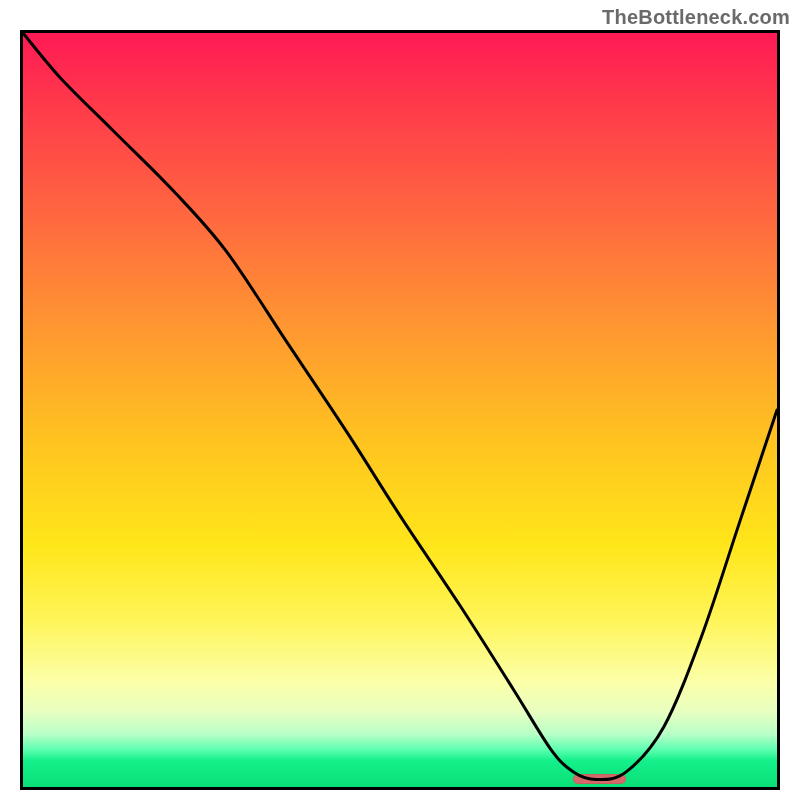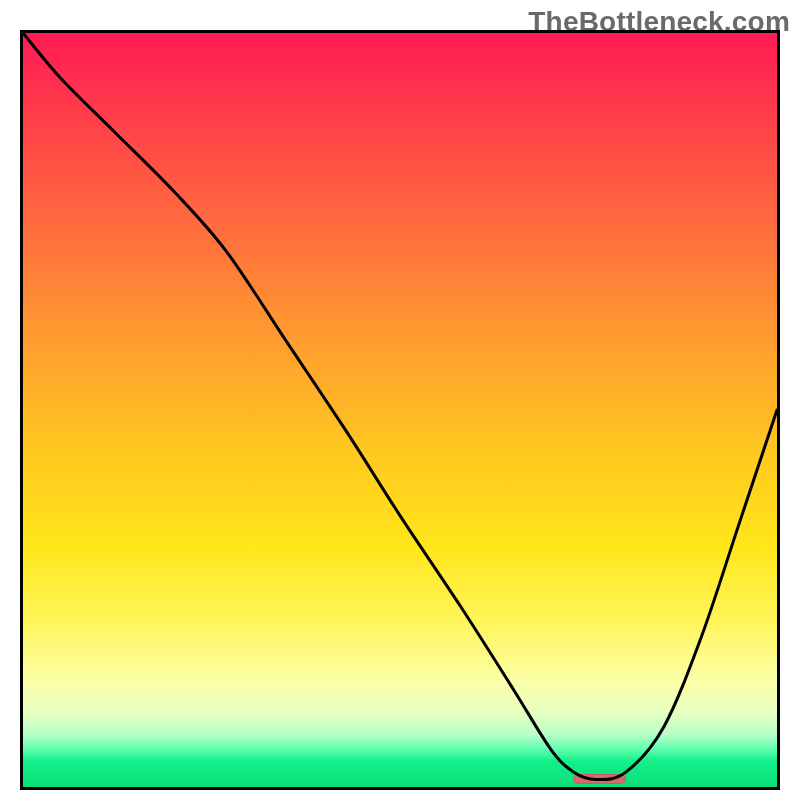--- a/index.html
+++ b/index.html
@@ -13,21 +13,21 @@
   }
   .chart-container {
     position: relative;
     width: 800px;
     height: 800px;
   }
   .watermark {
     position: absolute;
     top: 6px;
     right: 10px;
-    font-size: 28px;
+    font-size: 20px;
     font-weight: 600;
     color: #6a6a6a;
     letter-spacing: 0.2px;
   }
   .plot-frame {
     position: absolute;
     left: 20px;
     top: 30px;
     width: 760px;
     height: 760px;

